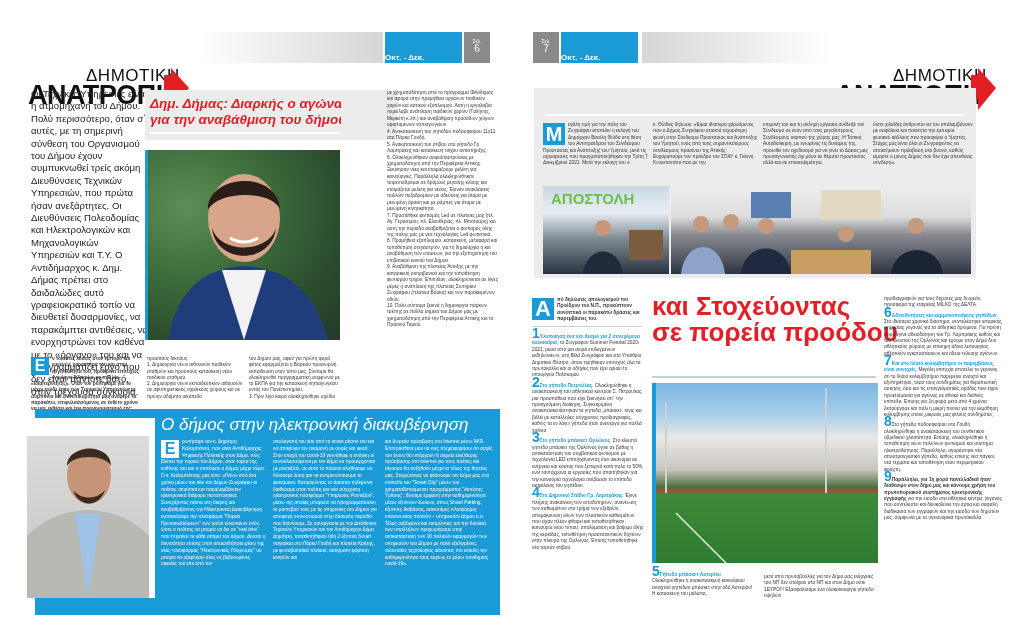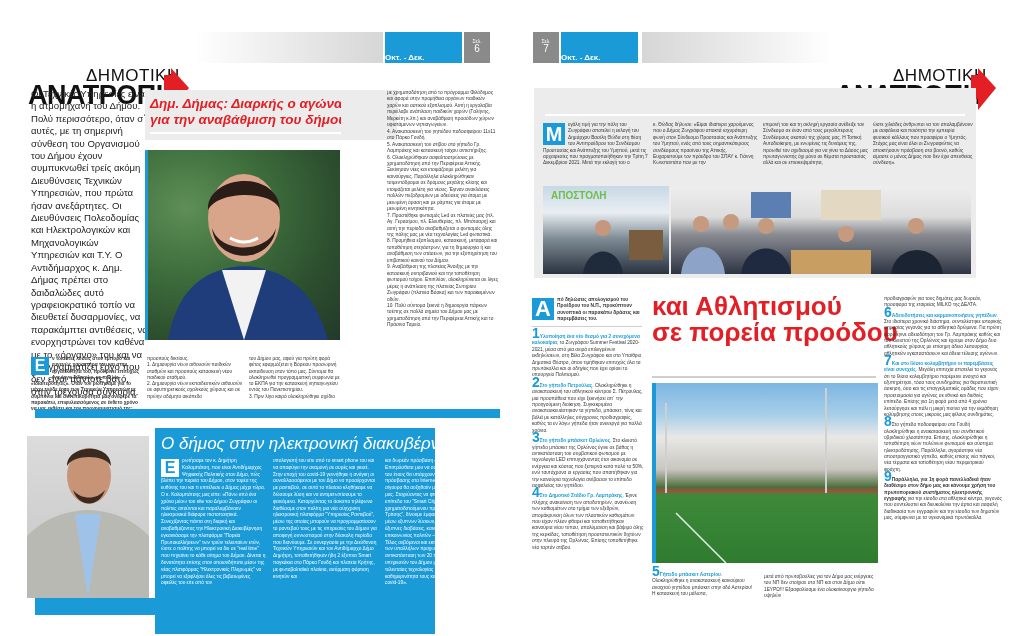--- a/index.html
+++ b/index.html
@@ -117,21 +117,21 @@
   <div class="photo" style="left:27px; top:436px; width:122px; height:162px; background:linear-gradient(#dcdcdc,#c4c4c4);">
     <svg width="122" height="162" viewBox="0 0 122 162">
       <path d="M0 162 L0 100 C 20 80, 40 75, 61 74 C 82 75, 102 80, 122 100 L122 162 Z" fill="#b9b9b4"></path>
       <path d="M48 78 L61 162 L74 78 Z" fill="#9fc3e8"></path>
       <ellipse cx="62" cy="40" rx="22" ry="28" fill="#c89478"></ellipse>
       <path d="M40 30 C 40 8, 84 6, 84 30 C 78 18, 46 18, 40 30 Z" fill="#3a2a20"></path>
       <path d="M46 54 C 52 72, 72 72, 78 54 C 70 64, 54 64, 46 54 Z" fill="#3a2a20"></path>
     </svg>
   </div>
   <div class="bluebox" style="left:35px; top:409px; width:465px; height:9px;"></div>
-  <div class="bluebox" style="left:155px; top:409px; width:280px; height:206px;margin-top:19px;">
+  <div class="bluebox" style="left:155px; top:409px; width:345px; height:206px;">
     <div class="title" style="left:6px; top:6px; white-space:nowrap;">Ο δήμος στην ηλεκτρονική διακυβέρνηση</div>
     <div class="col smalltxt" style="left:6px; top:30px; width:105px; color:#fff; line-height:6.8px;">
       <span class="dropcap-small" style="background:#fff; color:#1a9ad6;">Ε</span>
       <span>ρωτήσαμε τον κ. Δημήτρη Καλομπάτση, που είναι Αντιδήμαρχος Ψηφιακής Πολιτικής στον Δήμο, πώς βλέπει την πορεία του Δήμου, στον τομέα της ευθύνης του και τι επιτέλεσε ο Δήμος μέχρι τώρα. Ο κ. Καλομπάτσης μας είπε: «Πάνω από ένα χρόνο μέσω του site του Δήμου Ζωγράφου οι πολίτες αιτούνται και παραλαμβάνουν ηλεκτρονικά διάφορα πιστοποιητικά. Συνεχίζοντας πάντα στη διαρκή και αναβαθμίζοντας την Ηλεκτρονική Διακυβέρνηση εγκαινιάσαμε την πλατφόρμα "Πορεία Πρωτοκολλήσεων" των τριών τελευταίων ετών, ώστε ο πολίτης να μπορεί να δει σε "real time" που πηγαίνει το κάθε αίτημα του Δήμου. Δίνεται η δυνατότητα επίσης στον οποιονδήποτε μέσω της νέας πλατφόρμας "Ηλεκτρονικές Πληρωμές" να μπορεί να εξοφλήσει όλες τις βεβαιωμένες οφειλές του είτε από τον</span>
     </div>
     <div class="col smalltxt" style="left:118px; top:30px; width:105px; color:#fff; line-height:6.8px;">υπολογιστή του είτε από το smart phone του και να αποφύγει την αναμονή σε ουρές και γκισέ. Στην εποχή του covid-19 γεννήθηκε η ανάγκη οι συναλλασσόμενοι με τον Δήμο να προσέρχονται με ραντεβού, σε αυτό το πλαίσιο κληθήκαμε να δώσουμε λύση και να αντιμετωπίσουμε το φαινόμενο. Καταργώντας το άσκοπο τηλέφωνο διαθέσαμε στον πολίτη μια νέα σύγχρονη ηλεκτρονική πλατφόρμα "Υπηρεσίες Ραντεβού", μέσω της οποίας μπορούν να προγραμματίσουν το ραντεβού τους με τις υπηρεσίες του Δήμου για αποφυγή συνωστισμού στην δύσκολη περίοδο που διανύουμε. Σε συνεργασία με την Διεύθυνση Τεχνικών Υπηρεσιών και τον Αντιδήμαρχο Δήμο Δημήτρη, τοποθετήθηκαν ήδη 2 έξυπνα Smart παγκάκια στο Πάρκο Γουδή και πλατεία Κρήτης, με φωτοβολταϊκό πλαίσιο, ασύρματη φόρτιση κινητών και</div>
     <div class="col smalltxt" style="left:230px; top:30px; width:108px; color:#fff; line-height:6.8px;">και δωρεάν πρόσβαση στο Internet μέσω WiFi. Επιπρόσθετα μου να σας πληροφορήσω ότι αρχές του έτους θα υπάρχουν 6 σημεία ελεύθερης πρόσβασης στο Internet για τους πολίτες και σίγουρα θα αυξηθούν μέχρι το τέλος της θητείας μας. Στοχεύοντας να φτάσουμε τον Δήμο μας στο επίπεδο του "Smart City" μέσω του χρηματοδοτούμενου προγράμματος "Αντώνης Τρίτσης", δίνουμε έμφαση στην καθημερινότητα μέσω εξυπνων λύσεων, όπως Smart Parking, έξυπνες διαβάσεις, καινοτόμες πλατφόρμες επικοινωνίας πολιτών – υπηρεσιών Δήμου κ.α. Τέλος σεβόμενοι και εκτιμώντας τον την δουλειά των υπαλλήλων προχωρήσαμε στην αντικατάσταση των 20 παλαιών εφαρμογών των υπηρεσιών του Δήμου με πολύ εξελιγμένες, τελευταίας τεχνολογίας κάνοντας πιο εύκολη την καθημερινότητα τους κυρίως εν μέσω πανδημίας covid-19».</div>
   </div>
   <div class="bluebox" style="left:35px; top:598px; width:120px; height:17px;"></div>
 </div>
@@ -159,21 +159,21 @@
 
     <div class="col smalltxt" style="left:9px; top:34px; width:105px; line-height:6.4px;">
       <span class="dropcap-small" style="width:22px; height:22px; font-size:20px; line-height:22px;">Μ</span>
       <span>εγάλη τιμή για την πόλη του Ζωγράφου αποτελεί η εκλογή του Δημάρχου Βασίλη Θώδα στη θέση του Αντιπροέδρου του Συνδέσμου Προστασίας και Ανάπτυξης του Υμηττού, μετά τις αρχαιρεσίες που πραγματοποιήθηκαν την Τρίτη 7 Δεκεμβρίου 2021. Μετά την εκλογή του ο</span>
     </div>
     <div class="col smalltxt" style="left:119px; top:34px; width:105px; line-height:6.4px;">κ. Θώδας δήλωσε: «Είμαι ιδιαίτερα χαρούμενος που ο Δήμος Ζωγράφου αποκτά ισχυρότερη φωνή στον Σύνδεσμο Προστασίας και Ανάπτυξης του Υμηττού, ενός από τους σημαντικότερους συνδέσμους πρασίνου της Αττικής. Ευχαριστούμε τον πρόεδρο του ΣΠΑΥ κ. Γιάννη Κωνσταντάτο που με την</div>
     <div class="col smalltxt" style="left:229px; top:34px; width:105px; line-height:6.4px;">επιμονή του και τη σκληρή εργασία ανέδειξε τον Σύνδεσμο σε έναν από τους μεγαλύτερους Συνδέσμους σκοπού της χώρας μας. Η Τοπική Αυτοδιοίκηση, με ενωμένες τις δυνάμεις της, προωθεί τον σχεδιασμό για να γίνει το Δάσος μας πρωταγωνιστής όχι μόνο σε θέματα προστασίας αλλά και σε επισκεψιμότητα,</div>
     <div class="col smalltxt" style="left:339px; top:34px; width:100px; line-height:6.4px;">ώστε χιλιάδες άνθρωποι να τον απολαμβάνουν με ασφάλεια και ποιότητα την εμπειρία φυσικού κάλλους που προσφέρει ο Υμηττός. Στόχος μας είναι όλοι οι Ζωγραφιώτες να αποκτήσουν πρόσβαση στο βουνό, καθώς είμαστε ο μόνος Δήμος που δεν έχει απευθείας σύνδεση».</div>
 
     <div class="photo" style="left:9px; top:98px; width:126px; height:88px; background:linear-gradient(#c8d8e6 0%, #e9eef2 30%, #7e8b94 60%, #2a3340 100%);">
-      <div style="position:absolute; left:8px; top:4px; color:#6cbf4a; font-weight:bold; font-size:10px;">ΑΠΟΣΤΟΛΗ</div>
+      <div style="position:absolute; left:8px; top:4px; color:#6cbf4a; font-weight:bold; font-size:15px;">ΑΠΟΣΤΟΛΗ</div>
       <svg width="126" height="88" viewBox="0 0 126 88">
         <circle cx="60" cy="42" r="8" fill="#c5977c"></circle>
         <path d="M40 88 C 44 58, 76 58, 80 88 Z" fill="#1f2a3a"></path>
         <rect x="86" y="44" width="34" height="30" fill="#7a5d3e"></rect>
       </svg>
     </div>
     <div class="photo" style="left:137px; top:98px; width:300px; height:88px; background:linear-gradient(#eeeeee 0%, #dcdcdc 35%, #8a8c92 55%, #2d3442 100%);">
       <svg width="300" height="88" viewBox="0 0 300 88">
         <rect x="80" y="6" width="40" height="26" fill="#5b7fb3"></rect>
         <rect x="150" y="4" width="60" height="30" fill="#e3d9c2"></rect>
@@ -197,21 +197,21 @@
   <div class="thinrule" style="left:20px; top:326px; width:110px; height:1px;"></div>
 
   <div class="abs smalltxt" style="left:20px; top:330px; width:112px; line-height:6.4px;">
     <div><span class="bignum">1</span><span class="num-item">Υλοποίηση ένα νέο θεσμό για 2 συνεχόμενα καλοκαίρια</span><span>, το Ζωγράφου Summer Festival 2020-2021, μέσα από μια σειρά επιλεγμένων εκδηλώσεων, στη Βίλα Ζωγράφου και στο Υπαίθριο Δημοτικό Θέατρο, όπου τιμήθηκαν επιτυχώς όλα τα πρωτόκολλα και οι οδηγίες που έχει ορίσει το υπουργείο Πολιτισμού.</span></div>
     <div><span class="bignum">2</span><span class="num-item">Στο γήπεδο Πετρούλας</span><span>. Ολοκληρώθηκε η ανακατασκευή του αθλητικού κέντρου Σ. Πέτρουλας, μια προσπάθεια που είχε ξεκινήσει απ΄ την προηγούμενη διοίκηση. Συγκεκριμένα ανακατασκευάστηκαν τα γήπεδα, μπάσκετ, τένις και βόλεϊ με κατάλληλες σύγχρονες προδιαγραφές, καθώς τα εν λόγω γήπεδα ήταν ανενεργά για πολλά χρόνια.</span></div>
     <div><span class="bignum">3</span><span class="num-item">Στο γήπεδο μπάσκετ Ορλώνος</span><span>. Στο κλειστό γήπεδο μπάσκετ της Ορλώνος έγινε σε βάθος η αντικατάσταση του συμβατικού φωτισμού με τεχνολογία LED επιτυγχάνοντας έτσι οικονομία σε ενέργεια και κόστος που ξεπερνά κατά πολύ το 50%, ενώ ταυτόχρονα οι εργασίες που απαιτήθηκαν για την καινούρια τεχνολογία ανέβασαν το επίπεδο ασφαλείας του γηπέδου.</span></div>
     <div><span class="bignum">4</span><span class="num-item">Στο Δημοτικό Στάδιο Γρ. Λαμπράκης</span><span>. Έγινε πλήρης ανακαίνιση των αποδυτηρίων, ανανέωση των καθισμάτων στο τμήμα των εξεδρών, απομάκρυνση όλων των πλαστικών καθισμάτων που είχαν πλέον φθαρεί και τοποθετήθηκαν καινούρια νέου τύπου, απολύμανση και βάψιμο όλης της κερκίδας, τοποθέτηση προστατευτικών διχτύων στην πλευρά της Ορλώνος. Επίσης τοποθετήθηκε νέο ταρτάν στίβου.</span></div>
   </div>
 
   <div class="hl-red-up abs" style="left:140px; top:293px; font-size:26px; line-height:26px; white-space:nowrap;">
-    <div>και Αθλητισμού</div>
+    <div>και Στοχεύοντας</div>
     <div>σε πορεία προόδου</div>
   </div>
   <div class="thinrule" style="left:140px; top:376px; width:224px;"></div>
 
   <div class="blue-edge" style="left:140px; top:383px; width:4px; height:180px;"></div>
   <div class="photo" style="left:144px; top:383px; width:222px; height:180px; background:linear-gradient(#7db6e2 0%, #a9cfe9 18%, #e8e8e6 30%, #c9c6bf 48%, #4c6e3b 58%, #a24e3a 60%, #3e8a3a 62%, #2f7c30 100%);">
     <svg width="222" height="180" viewBox="0 0 222 180">
       <line x1="10" y1="20" x2="10" y2="110" stroke="#d0d0d0" stroke-width="2"></line>
       <line x1="170" y1="5" x2="170" y2="110" stroke="#d0d0d0" stroke-width="2"></line>
       <line x1="20" y1="130" x2="70" y2="180" stroke="#e6f0e6" stroke-width="1.5"></line>

